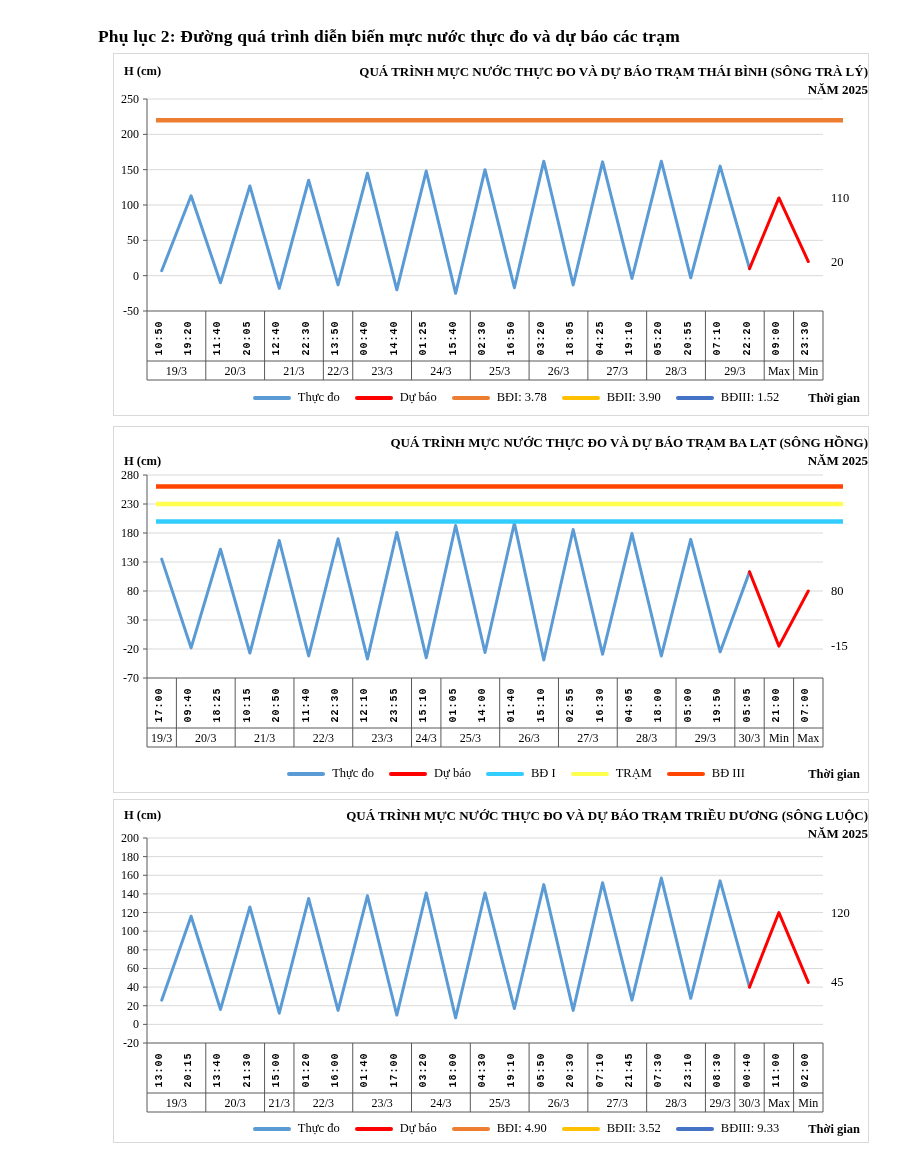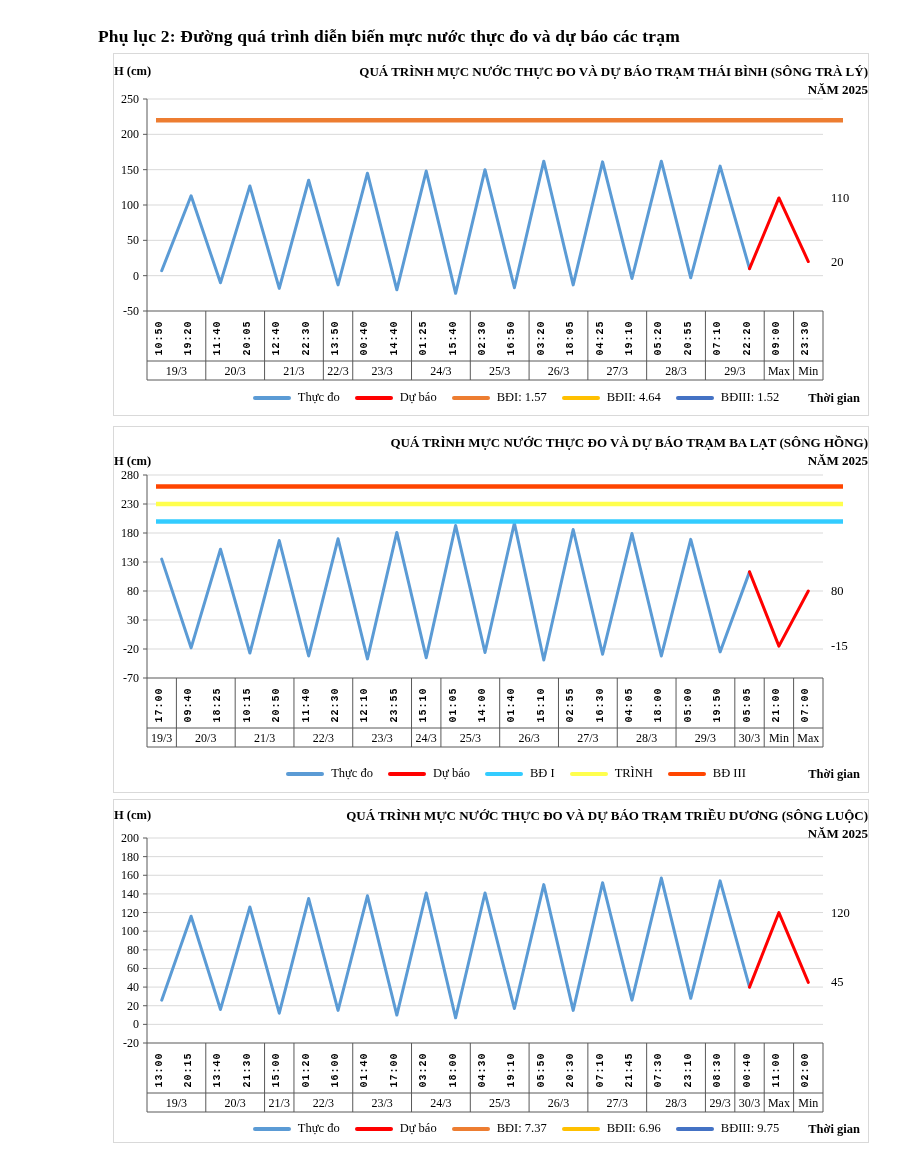--- a/index.html
+++ b/index.html
@@ -7,21 +7,21 @@
        font-family:"Liberation Serif",serif;color:#000;}
   .page-title{position:absolute;top:14px;left:0;width:778px;text-align:center;
        font:bold 17.5px "Liberation Serif",serif;letter-spacing:.2px;}
   .chart-box{position:absolute;left:113px;width:756px;background:#fff;
        border:1px solid #D9D9D9;box-sizing:border-box;}
   .chart-box.c0{top:53px;height:363px;}
   .chart-box.c1{top:426px;height:367px;}
   .chart-box.c2{top:799px;height:344px;}
   .ctitle{text-align:right;font:bold 13px "Liberation Serif",serif;line-height:1.35;}
   .c0 .ctitle{margin-top:9px;} .c1 .ctitle{margin-top:7px;} .c2 .ctitle{margin-top:7px;}
-  .ylab{position:absolute;left:0;font:bold 12.5px "Liberation Serif",serif;text-align:center;}
+  .ylab{position:absolute;left:10px;font:bold 12.5px "Liberation Serif",serif;text-align:center;}
   .c0 .ylab{top:10px;} .c1 .ylab{top:27px;} .c2 .ylab{top:8px;}
   svg.plot{position:absolute;left:0;top:0;}
   .legend{position:absolute;left:108px;right:58px;display:flex;align-items:center;
        justify-content:center;gap:15px;}
   .c0 .legend{bottom:10px;} .c1 .legend{bottom:11px;} .c2 .legend{bottom:6px;}
   .leg-item{display:flex;align-items:center;gap:7px;white-space:nowrap;}
   .swatch{display:inline-block;width:38px;height:4px;border-radius:2px;}
   .leg-label{font:12.5px "Liberation Serif",serif;}
   .xlab{position:absolute;right:8px;font:bold 12.5px "Liberation Serif",serif;}
   .c0 .xlab{bottom:9px;} .c1 .xlab{bottom:10px;} .c2 .xlab{bottom:5px;}
@@ -126,25 +126,25 @@
       <span class="leg-item">
         <span class="swatch" style="background: rgb(91, 155, 213);"></span>
         <span class="leg-label">Thực đo</span>
       </span>
       <span class="leg-item">
         <span class="swatch" style="background: rgb(255, 0, 0);"></span>
         <span class="leg-label">Dự báo</span>
       </span>
       <span class="leg-item">
         <span class="swatch" style="background: rgb(237, 125, 49);"></span>
-        <span class="leg-label">BĐI: 1.57</span>
+        <span class="leg-label">BĐI: 3.78</span>
       </span>
       <span class="leg-item">
         <span class="swatch" style="background: rgb(255, 192, 0);"></span>
-        <span class="leg-label">BĐII: 4.64</span>
+        <span class="leg-label">BĐII: 3.90</span>
       </span>
       <span class="leg-item">
         <span class="swatch" style="background: rgb(68, 114, 196);"></span>
         <span class="leg-label">BĐIII: 1.52</span>
       </span>
     </div>
   <div class="xlab">Thời gian</div>
 </section>
 
 <section class="chart-box c1">
@@ -248,21 +248,21 @@
       <span class="leg-item">
         <span class="swatch" style="background: rgb(255, 0, 0);"></span>
         <span class="leg-label">Dự báo</span>
       </span>
       <span class="leg-item">
         <span class="swatch" style="background: rgb(51, 204, 255);"></span>
         <span class="leg-label">BĐ I</span>
       </span>
       <span class="leg-item">
         <span class="swatch" style="background: rgb(255, 255, 77);"></span>
-        <span class="leg-label">TRÌNH</span>
+        <span class="leg-label">TRẠM</span>
       </span>
       <span class="leg-item">
         <span class="swatch" style="background: rgb(255, 69, 0);"></span>
         <span class="leg-label">BĐ III</span>
       </span>
     </div>
   <div class="xlab">Thời gian</div>
 </section>
 
 <section class="chart-box c2">
@@ -371,25 +371,25 @@
       <span class="leg-item">
         <span class="swatch" style="background: rgb(91, 155, 213);"></span>
         <span class="leg-label">Thực đo</span>
       </span>
       <span class="leg-item">
         <span class="swatch" style="background: rgb(255, 0, 0);"></span>
         <span class="leg-label">Dự báo</span>
       </span>
       <span class="leg-item">
         <span class="swatch" style="background: rgb(237, 125, 49);"></span>
-        <span class="leg-label">BĐI: 7.37</span>
+        <span class="leg-label">BĐI: 4.90</span>
       </span>
       <span class="leg-item">
         <span class="swatch" style="background: rgb(255, 192, 0);"></span>
-        <span class="leg-label">BĐII: 6.96</span>
+        <span class="leg-label">BĐII: 3.52</span>
       </span>
       <span class="leg-item">
         <span class="swatch" style="background: rgb(68, 114, 196);"></span>
-        <span class="leg-label">BĐIII: 9.75</span>
+        <span class="leg-label">BĐIII: 9.33</span>
       </span>
     </div>
   <div class="xlab">Thời gian</div>
 </section>
 
 </body></html>

